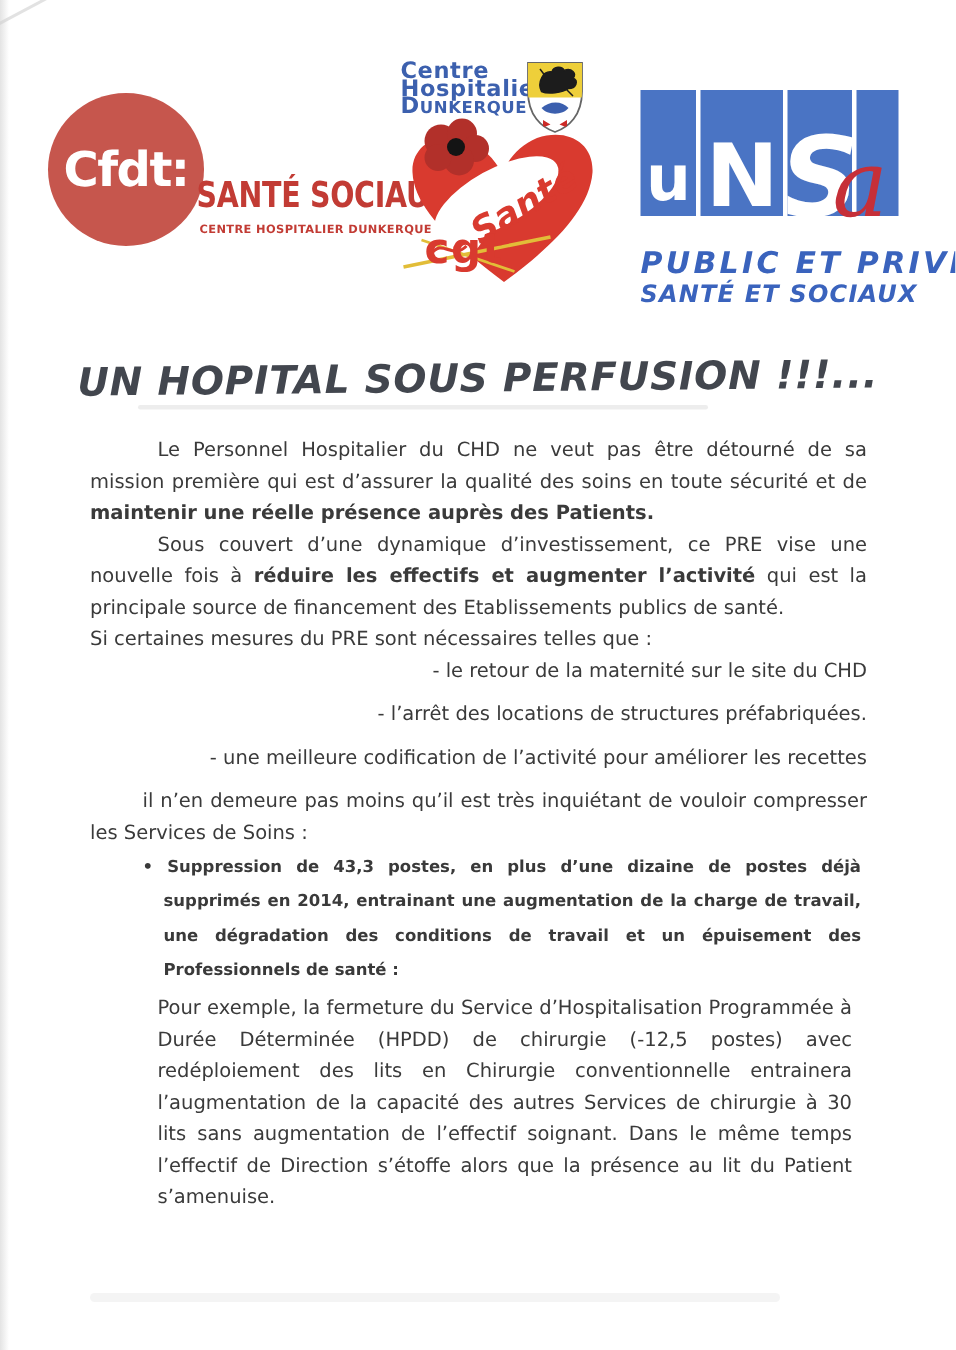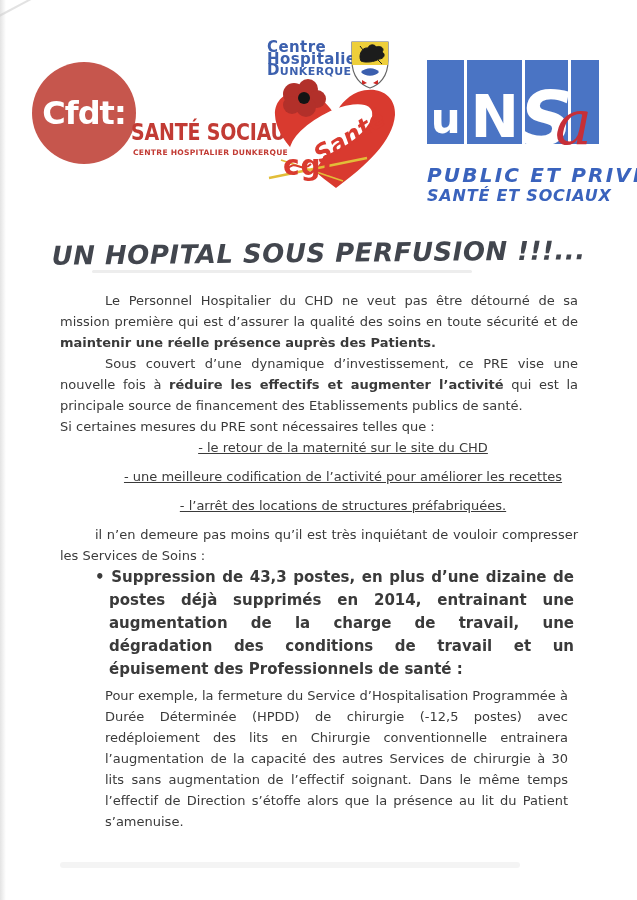--- a/index.html
+++ b/index.html
@@ -60,23 +60,23 @@
   
   .doc-body{position:absolute;left:60px;top:290px;width:518px;font-size:13px;line-height:21px;
     text-align:justify;}
   .doc-body p{margin:0;}
   .ind{text-indent:45px;}
   .ind-sm{text-indent:35px;}
   .mb2{margin-bottom:2px;} .mb8{margin-bottom:8px;}
   .mb9{margin-bottom:9px;} .mb10{margin-bottom:10px;}
   .b{font-weight:bold;}
   .tick-list{margin:0 0 6px 48px;padding:0;list-style:none;}
-  .tick-list li{margin:0 0 8px 0;text-align:center;text-decoration:underline;}
+  .tick-list li{margin:0 0 8px 0;text-align:right;}
   .bullet-par{margin:0 0 4px 35px !important;padding-left:14px;text-indent:-14px;
-    font-weight:bold;font-size:15px;line-height:23px;margin-right:4px !important;}
+    font-weight:bold;font-size:11px;line-height:23px;margin-right:4px !important;}
   .closing-par{margin-left:45px !important;margin-right:10px !important;}
 </style>
 </head>
 <body>
 
 <div class="page">
 
   <div class="scan-edge-left"></div>
   <div class="scan-corner"></div>
   <div class="scan-smudge-title"></div>
@@ -157,22 +157,22 @@
 
 
     <p class="ind mb8"><span>Le Personnel Hospitalier du CHD ne veut pas être détourné de sa mission première qui est d’assurer la qualité des soins en toute sécurité et de </span><span class="b">maintenir une réelle présence auprès des Patients.</span></p>
 
     <p class="ind mb2"><span>Sous couvert d’une dynamique d’investissement, ce PRE vise une nouvelle fois à </span><span class="b">réduire les effectifs et augmenter l’activité</span><span> qui est la principale source de financement des Etablissements publics de santé.</span></p>
 
     <p class="mb10">Si certaines mesures du PRE sont nécessaires telles que :</p>
 
     <ul class="tick-list">
       <li>- le retour de la maternité sur le site du CHD</li>
+      <li>- l’arrêt des locations de structures préfabriquées.</li>
       <li>- une meilleure codification de l’activité pour améliorer les recettes</li>
-      <li>- l’arrêt des locations de structures préfabriquées.</li>
     </ul>
 
     <p class="ind-sm mb9">il n’en demeure pas moins qu’il est très inquiétant de vouloir compresser les Services de Soins :</p>
 
     <p class="bullet-par"><span>• </span><span>Suppression de 43,3 postes, en plus d’une dizaine de postes déjà supprimés en 2014, entrainant une augmentation de la charge de travail, une dégradation des conditions de travail et un épuisement des Professionnels de santé :</span></p>
 
     <p class="closing-par">Pour exemple, la fermeture du Service d’Hospitalisation Programmée à Durée Déterminée (HPDD) de chirurgie (-12,5 postes) avec redéploiement des lits en Chirurgie conventionnelle entrainera l’augmentation de la capacité des autres Services de chirurgie à 30 lits sans augmentation de l’effectif soignant. Dans le même temps l’effectif de Direction s’étoffe alors que la présence au lit du Patient s’amenuise.</p>
   </div>
 
 </div>

